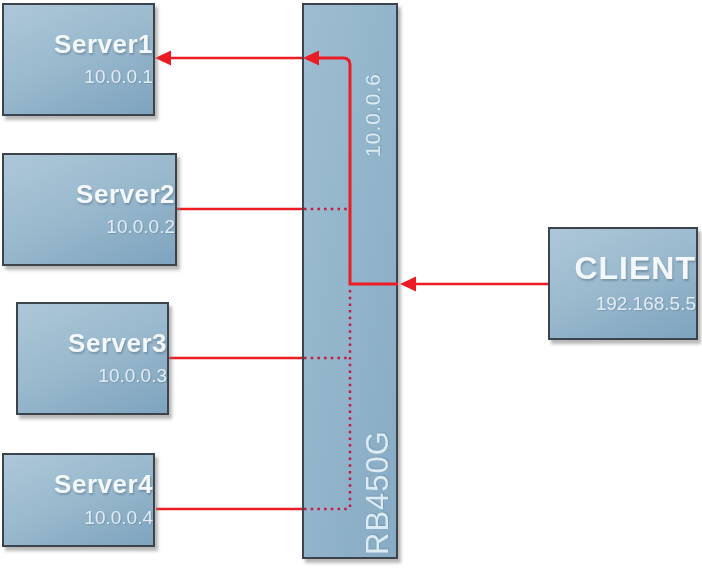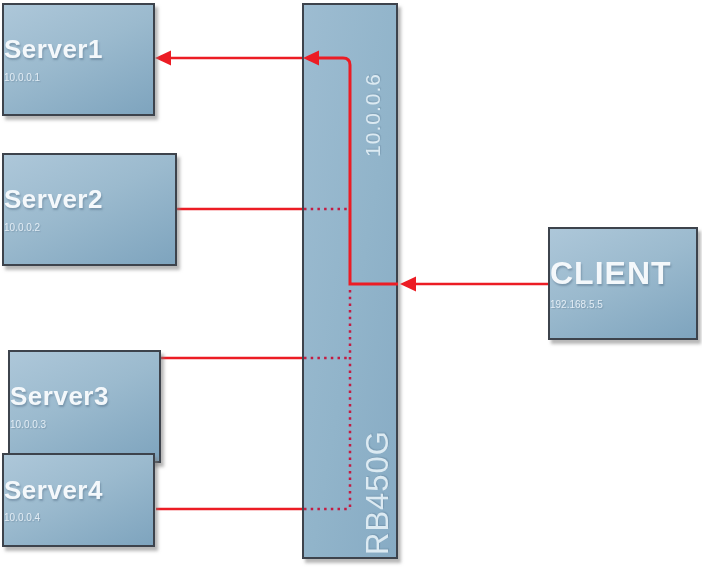--- a/index.html
+++ b/index.html
@@ -23,39 +23,39 @@
     width:702px;height:570px;
     background:var(--bg);
     overflow:hidden;
   }
   .node{
     position:absolute;
     box-sizing:border-box;
     border:2px solid var(--node-border);
     background:linear-gradient(155deg,var(--node-fill-light) 0%,#9bbace 45%,var(--node-fill-dark) 100%);
     box-shadow:3px 4px 3px rgba(125,125,125,0.55);
-    display:flex;flex-direction:column;align-items:flex-start;justify-content:center;
+    display:flex;flex-direction:column;align-items:flex-end;justify-content:center;
     gap:8px;
   }
   .node-title{
     color:var(--label-text);
     font-weight:bold;
     font-size:26px;
     letter-spacing:0.5px;
     text-shadow:1px 2px 2px rgba(55,80,105,0.35);
     line-height:1.05;
   }
   .node-ip{
     color:var(--ip-text);
-    font-size:10px;
+    font-size:19px;
     text-shadow:1px 1px 1px rgba(55,80,105,0.25);
   }
   .server1{left:2px;top:3px;width:153px;height:113px;}
   .server2{left:2px;top:153px;width:175px;height:113px;}
-  .server3{left:8px;top:302px;width:153px;height:113px;margin-top:48px;}
+  .server3{left:16px;top:302px;width:153px;height:113px;}
   .server4{left:2px;top:453px;width:153px;height:94px;}
   .client{left:548px;top:227px;width:150px;height:113px;}
   .client .node-title{font-size:32px;letter-spacing:1px;}
   .router{
     position:absolute;
     left:302px;top:3px;width:96px;height:556px;
     box-sizing:border-box;
     border:2px solid var(--node-border);
     background:linear-gradient(100deg,#9dbcd1 0%,#91b4ca 55%,#87abc4 100%);
     box-shadow:3px 4px 3px rgba(125,125,125,0.55);

